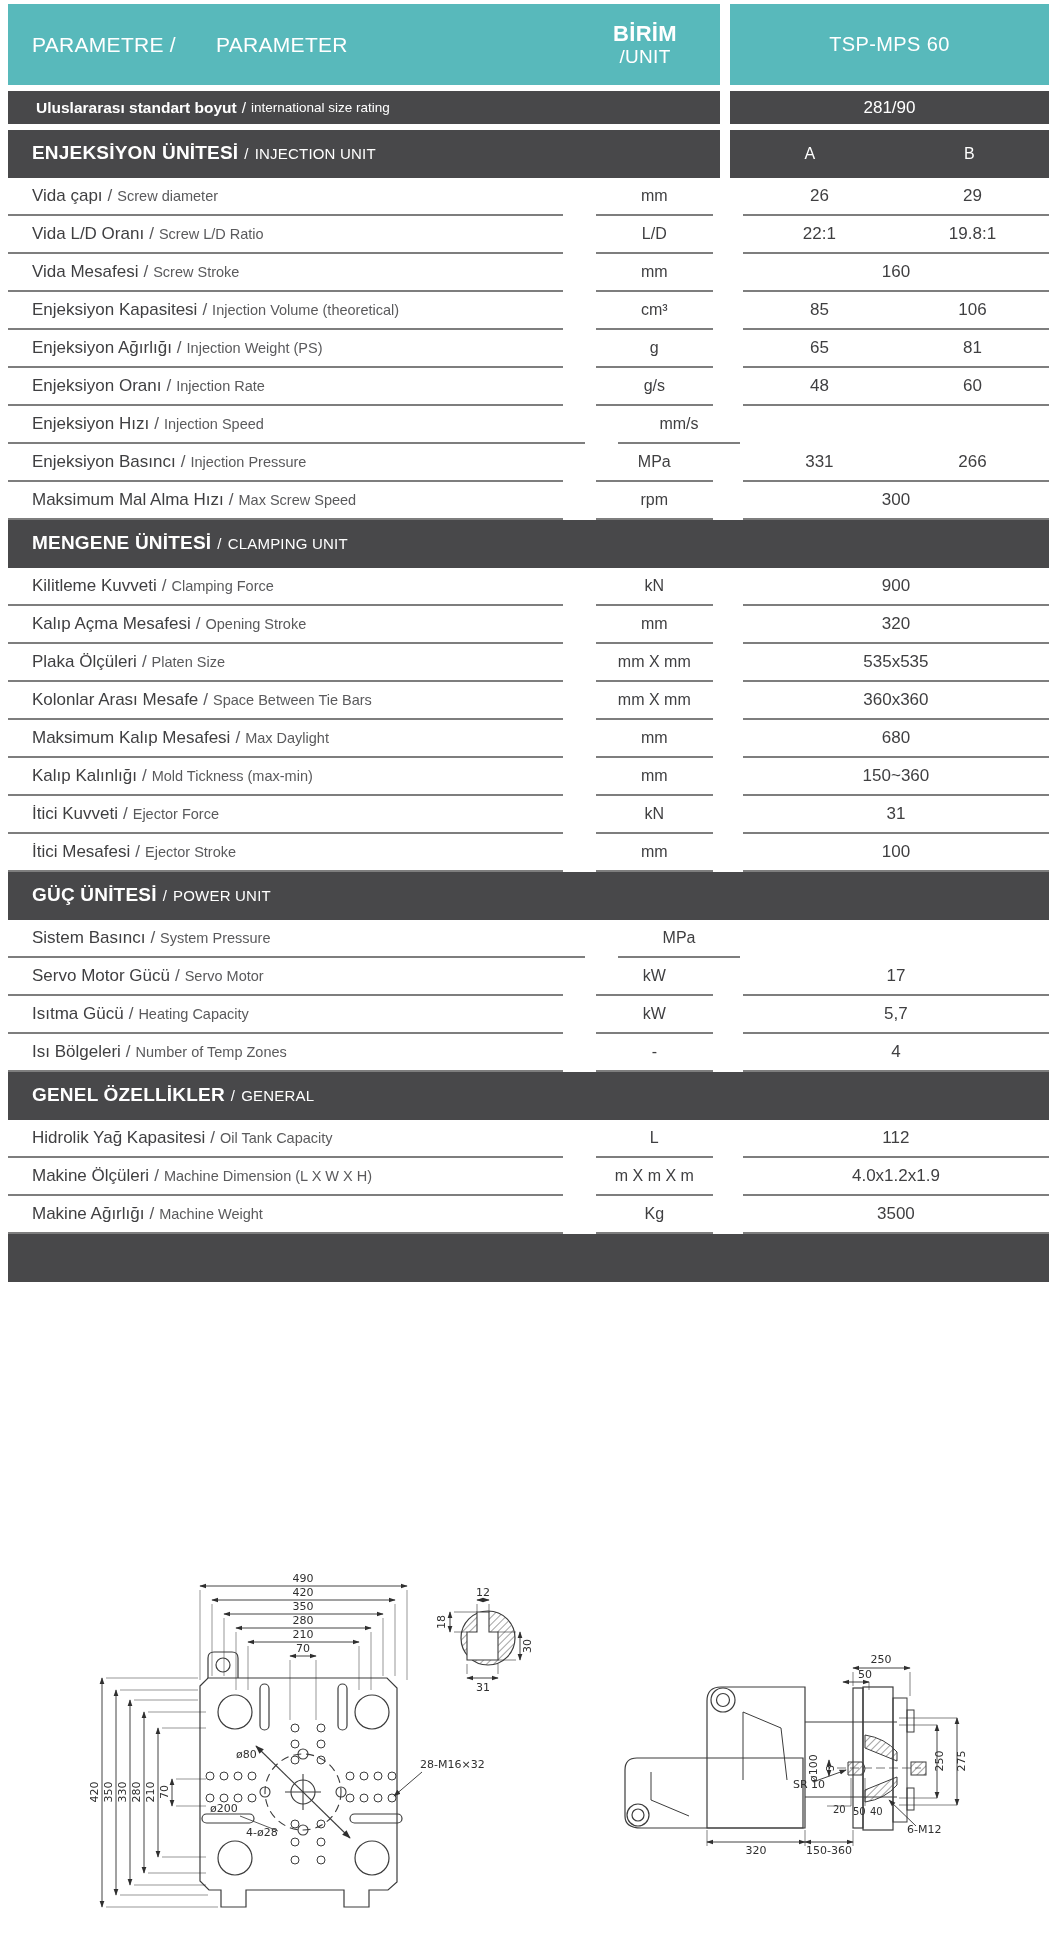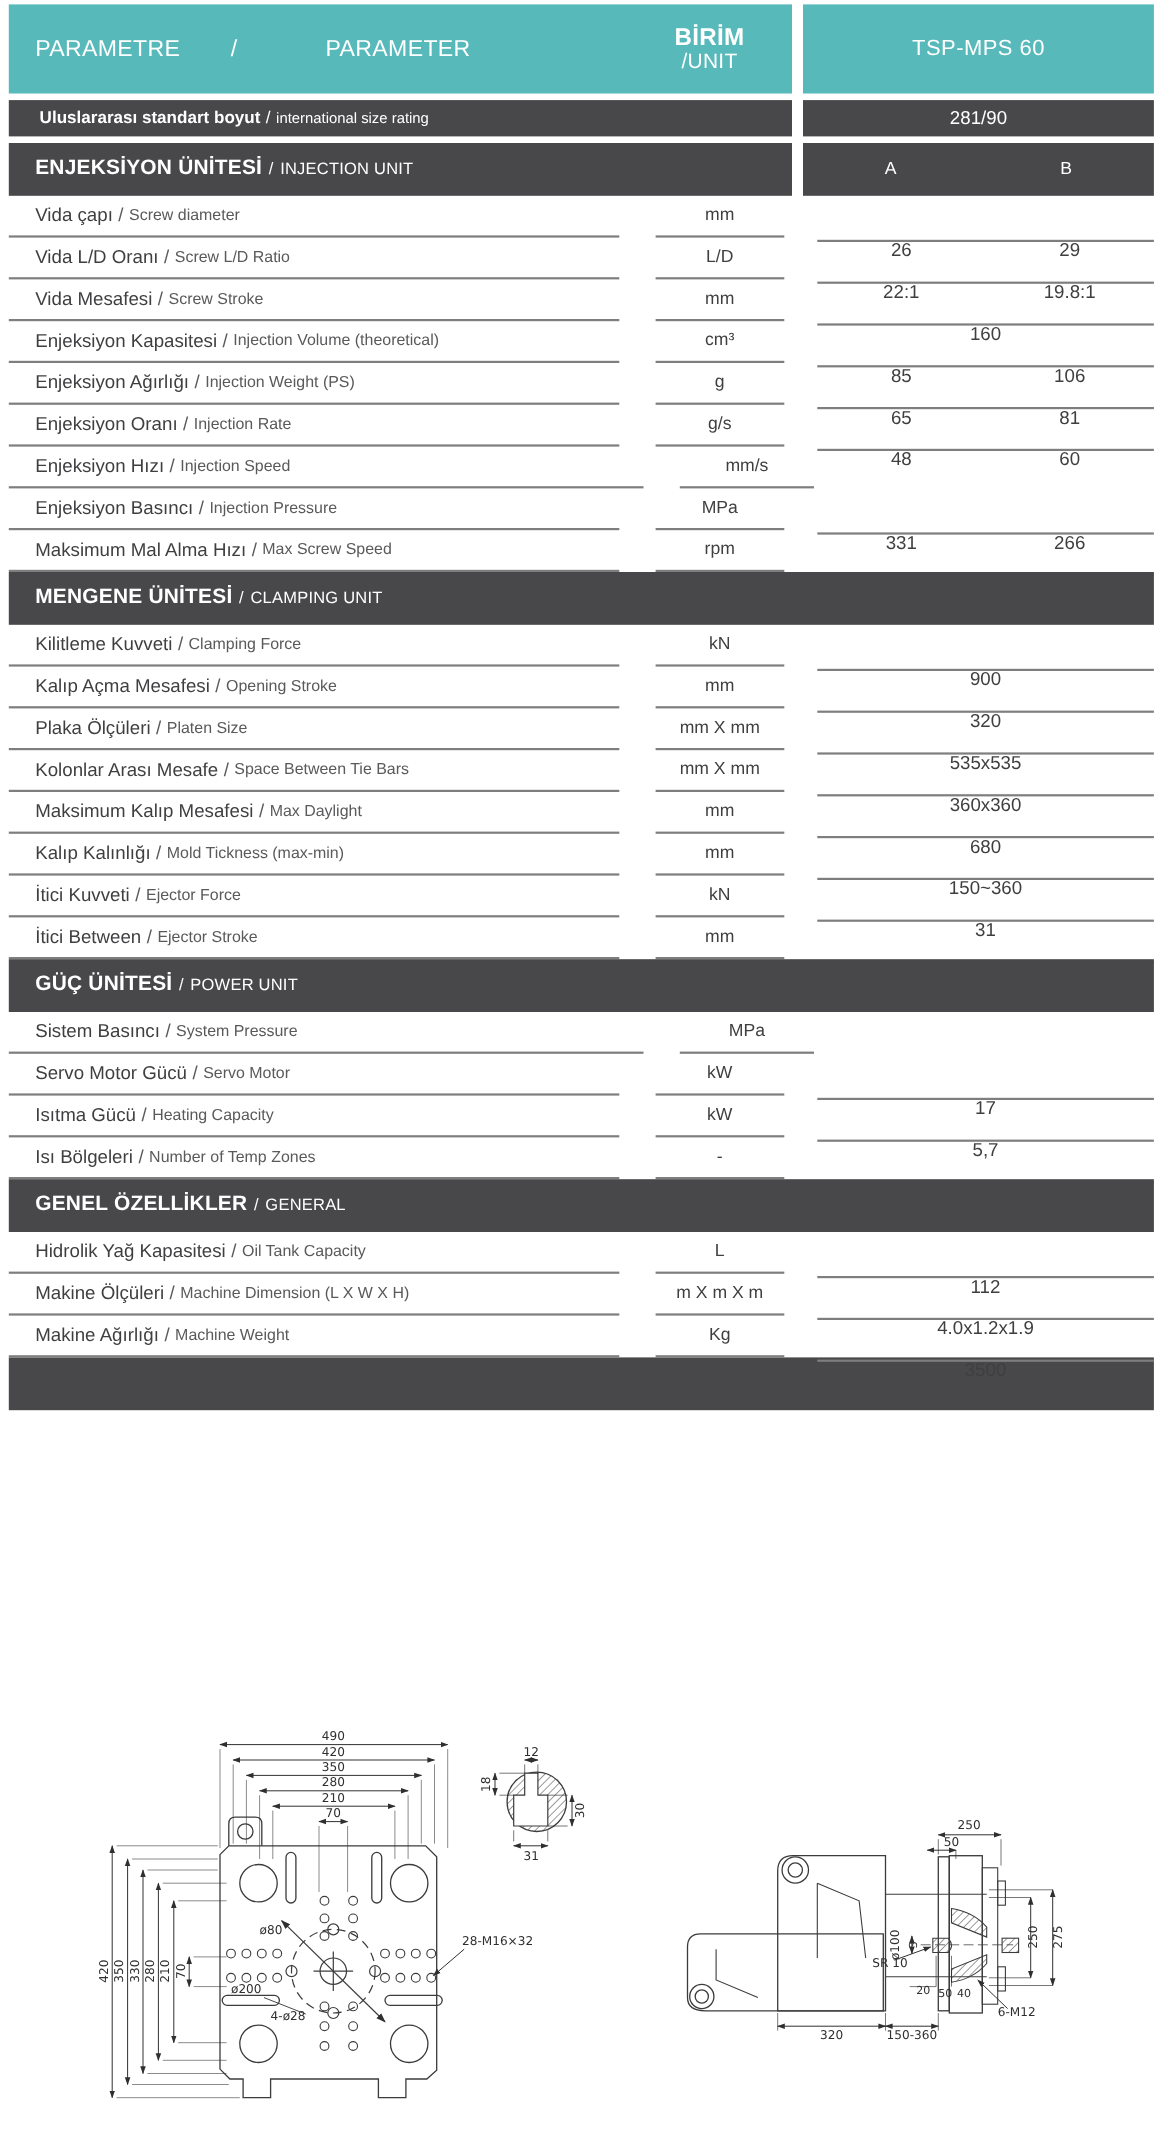--- a/index.html
+++ b/index.html
@@ -17,21 +17,21 @@
     -webkit-font-smoothing:antialiased;
   }
   .page{position:relative;width:1053px;height:1957px;}
   .table{position:absolute;left:8px;top:4px;width:1041px;}
 
   
   .thead{display:flex;height:81px;margin-bottom:6px;}
   .thead-left{
     width:712px;background:var(--teal);position:relative;
     display:flex;align-items:center;padding-left:24px;box-sizing:border-box;
-    color:#fff;font-size:21px;letter-spacing:.3px;gap:40px;
+    color:#fff;font-size:21px;letter-spacing:.3px;
   }
   .thead-left .sep{margin:0 6px;}
   .thead-left .param-en{margin-left:34px;}
   .unit-header{
     position:absolute;left:562px;top:0;width:150px;height:100%;
     display:flex;flex-direction:column;justify-content:center;align-items:center;line-height:1.15;
   }
   .unit-main{font-weight:bold;font-size:22px;}
   .unit-sub{font-size:19px;}
   .thead-right{
@@ -78,21 +78,21 @@
     font-size:17px;white-space:nowrap;
   }
   .cell-param .sep{margin:0 5px;color:var(--text-light);}
   .cell-param .p-en{font-size:14.5px;color:var(--text-light);}
   .cell-unit{
     width:122px;margin-left:13px;border-bottom:2px solid var(--line);
     display:flex;align-items:center;justify-content:center;font-size:16px;
   }
   .cell-vals{
     width:319px;margin-left:10px;border-bottom:2px solid var(--line);
-    display:flex;align-items:flex-start;font-size:17px;margin-top:40px;
+    display:flex;align-items:center;font-size:17px;
   }
   .v-a,.v-b{width:50%;text-align:center;}
   .v-span{width:100%;text-align:center;}
 
   
   .footer-bar{height:48px;background:var(--dark);}
 
   
   .drawings{position:absolute;left:0;top:1546px;width:1053px;height:411px;}
   .dwg{position:absolute;}
@@ -359,21 +359,21 @@
     </div>
     <div class="cell-unit">kN</div>
     <div class="cell-vals">
 
       <div class="v-span">31</div>
     </div>
   </div>
 
   <div class="row">
     <div class="cell-param">
-      <span>İtici Between</span>
+      <span>İtici Mesafesi</span>
       <span class="sep">/</span>
       <span class="p-en">Ejector Stroke</span>
     </div>
     <div class="cell-unit">mm</div>
     <div class="cell-vals">
 
       <div class="v-span">100</div>
     </div>
   </div>
 

